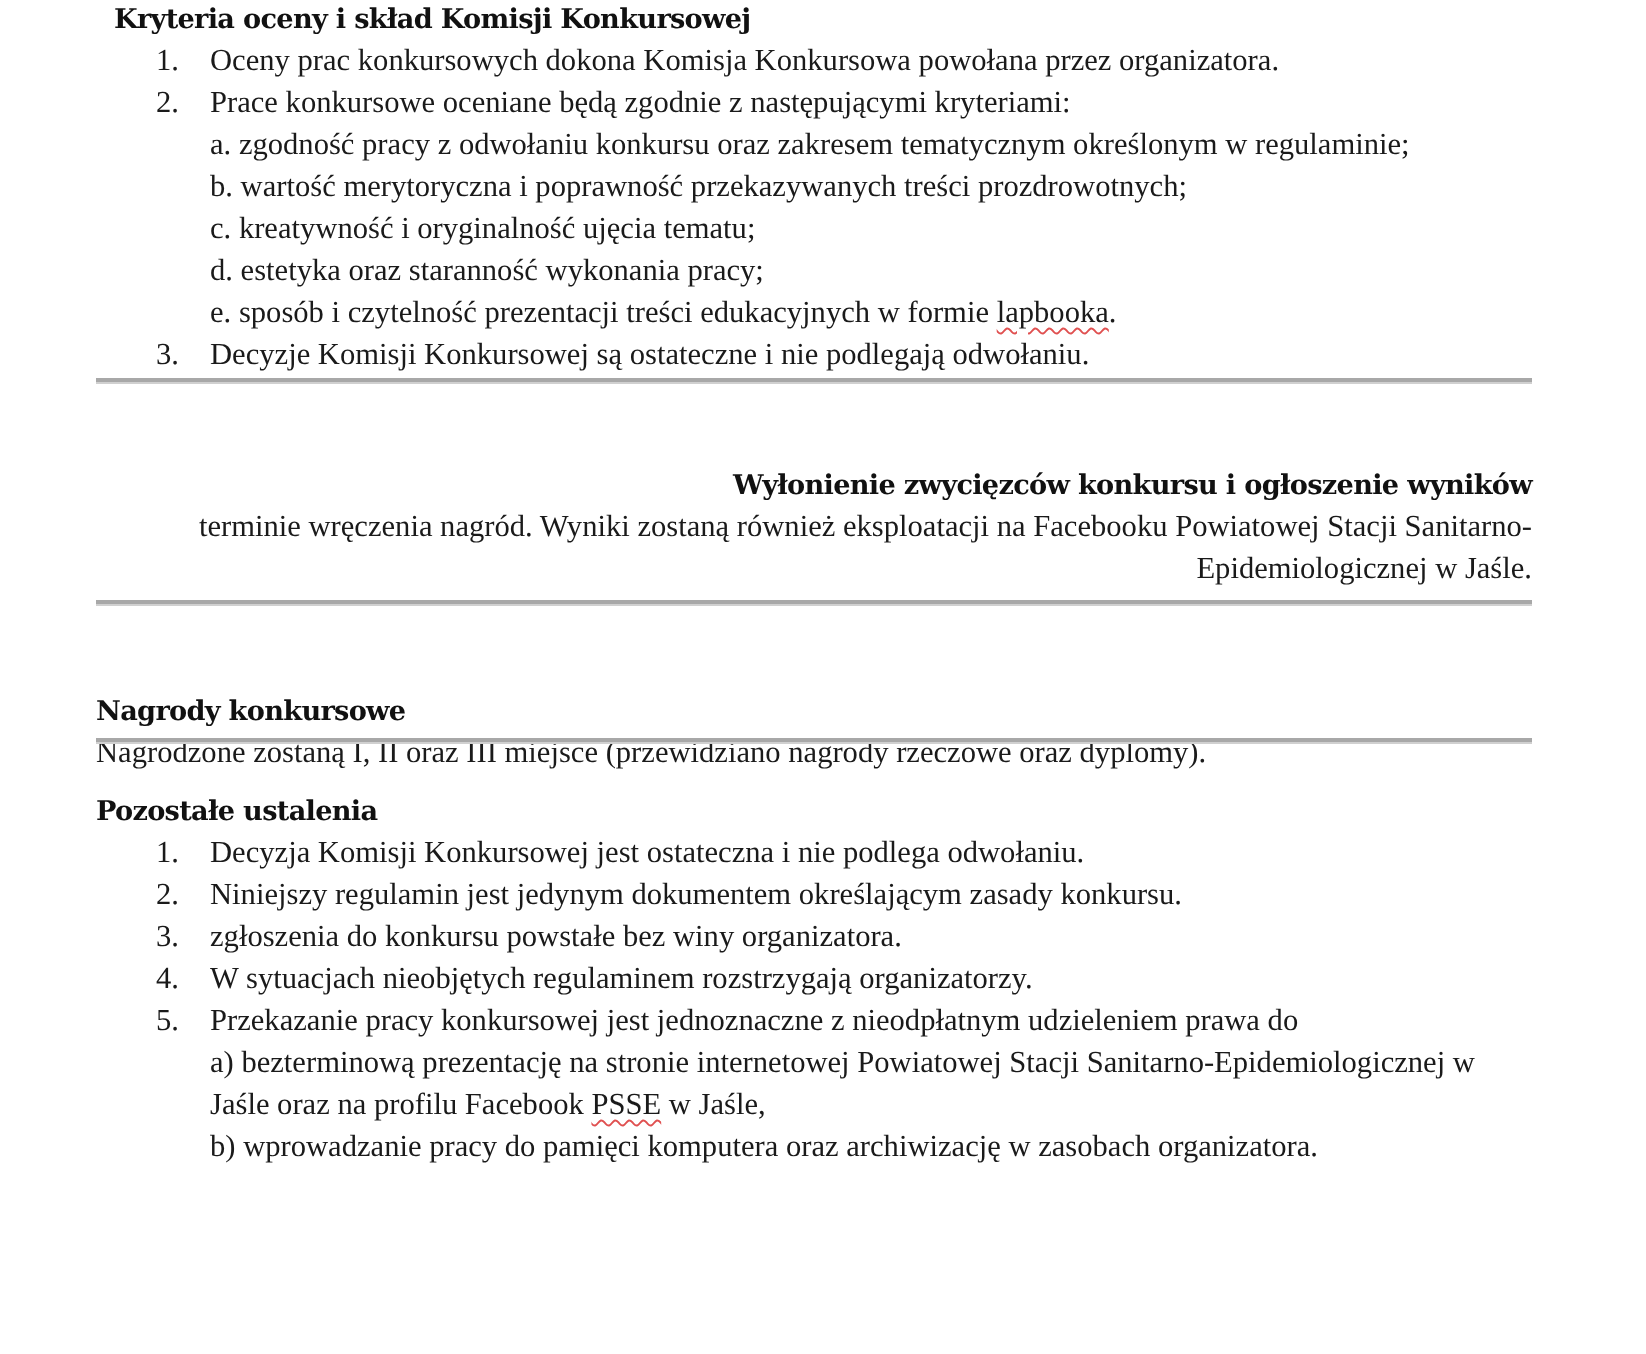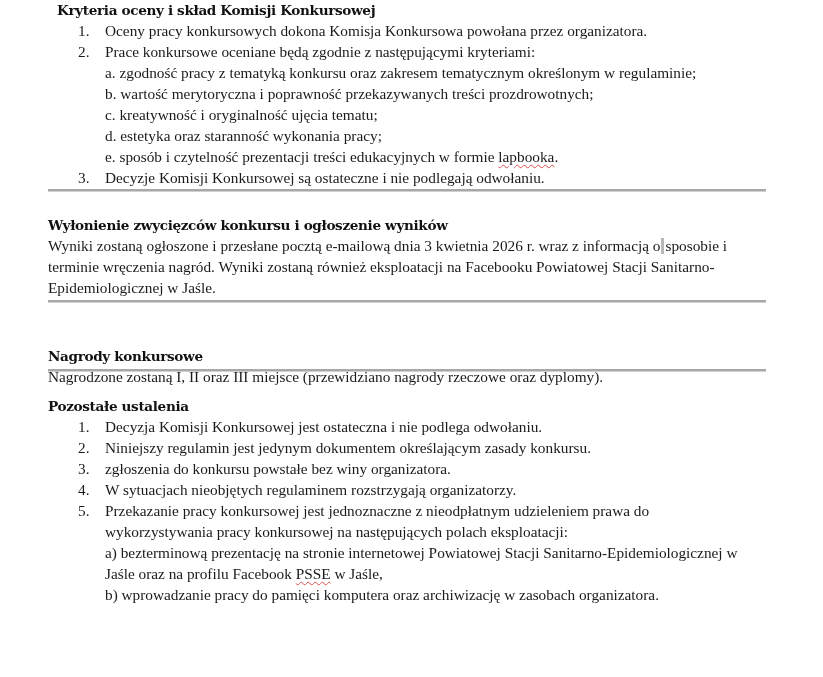--- a/index.html
+++ b/index.html
@@ -86,41 +86,40 @@
 <body>
 
 <div class="page">
 
   <div class="section" style="top:0px; left:57px;">
     <div class="heading" style="line-height:20px;">Kryteria oceny i skład Komisji Konkursowej</div>
   </div>
   <div class="section" style="top:20px;">
     <div class="ol-item">
       <span class="num">1.</span>
-      <div class="txt line">Oceny pracy konkursowych dokona Komisja Konkursowa powołana przez organizatora.</div>
+      <div class="txt line">Oceny prac konkursowych dokona Komisja Konkursowa powołana przez organizatora.</div>
     </div>
     <div class="ol-item">
       <span class="num">2.</span>
       <div class="txt line">Prace konkursowe oceniane będą zgodnie z następującymi kryteriami:</div>
     </div>
-    <div class="sub-item">a. zgodność pracy z tematyką konkursu oraz zakresem tematycznym określonym w regulaminie;</div>
+    <div class="sub-item">a. zgodność pracy z odwołaniu konkursu oraz zakresem tematycznym określonym w regulaminie;</div>
     <div class="sub-item">b. wartość merytoryczna i poprawność przekazywanych treści prozdrowotnych;</div>
     <div class="sub-item">c. kreatywność i oryginalność ujęcia tematu;</div>
     <div class="sub-item">d. estetyka oraz staranność wykonania pracy;</div>
     <div class="sub-item"><span>e. sposób i czytelność prezentacji treści edukacyjnych w formie </span><span class="spell">lapbooka</span><span>.</span></div>
     <div class="ol-item">
       <span class="num">3.</span>
       <div class="txt line">Decyzje Komisji Konkursowej są ostateczne i nie podlegają odwołaniu.</div>
     </div>
   </div>
   <div class="rule" style="top:189px;"></div>
 
-  <div class="section" style="top:215px;">
+  <div class="section" style="top:233px;text-align:right;">
     <div class="heading">Wyłonienie zwycięzców konkursu i ogłoszenie wyników</div>
-    <div class="line"><span>Wyniki zostaną ogłoszone i przesłane pocztą e-mailową dnia 3 kwietnia 2026 r. wraz z informacją o</span><span class="cursor"></span><span>sposobie i</span></div>
     <div class="line">terminie wręczenia nagród. Wyniki zostaną również eksploatacji na Facebooku Powiatowej Stacji Sanitarno-</div>
     <div class="line">Epidemiologicznej w Jaśle.</div>
   </div>
   <div class="rule" style="top:300px;"></div>
 
   <div class="section" style="top:326px;margin-top:20px;">
     <div class="heading">Nagrody konkursowe</div>
     <div class="line">Nagrodzone zostaną I, II oraz III miejsce (przewidziano nagrody rzeczowe oraz dyplomy).</div>
   </div>
   <div class="rule" style="top:369px;"></div>
@@ -139,20 +138,19 @@
       <span class="num">3.</span>
       <div class="txt line">zgłoszenia do konkursu powstałe bez winy organizatora.</div>
     </div>
     <div class="ol-item">
       <span class="num">4.</span>
       <div class="txt line">W sytuacjach nieobjętych regulaminem rozstrzygają organizatorzy.</div>
     </div>
     <div class="ol-item">
       <span class="num">5.</span>
       <div class="txt line">Przekazanie pracy konkursowej jest jednoznaczne z nieodpłatnym udzieleniem prawa do</div>
-      <div class="txt line">wykorzystywania pracy konkursowej na następujących polach eksploatacji:</div>
       <div class="txt line">a) bezterminową prezentację na stronie internetowej Powiatowej Stacji Sanitarno-Epidemiologicznej w</div>
       <div class="txt line"><span>Jaśle oraz na profilu Facebook </span><span class="spell">PSSE</span><span> w Jaśle,</span></div>
       <div class="txt line">b) wprowadzanie pracy do pamięci komputera oraz archiwizację w zasobach organizatora.</div>
     </div>
   </div>
 
 </div>
 
 </body></html>

